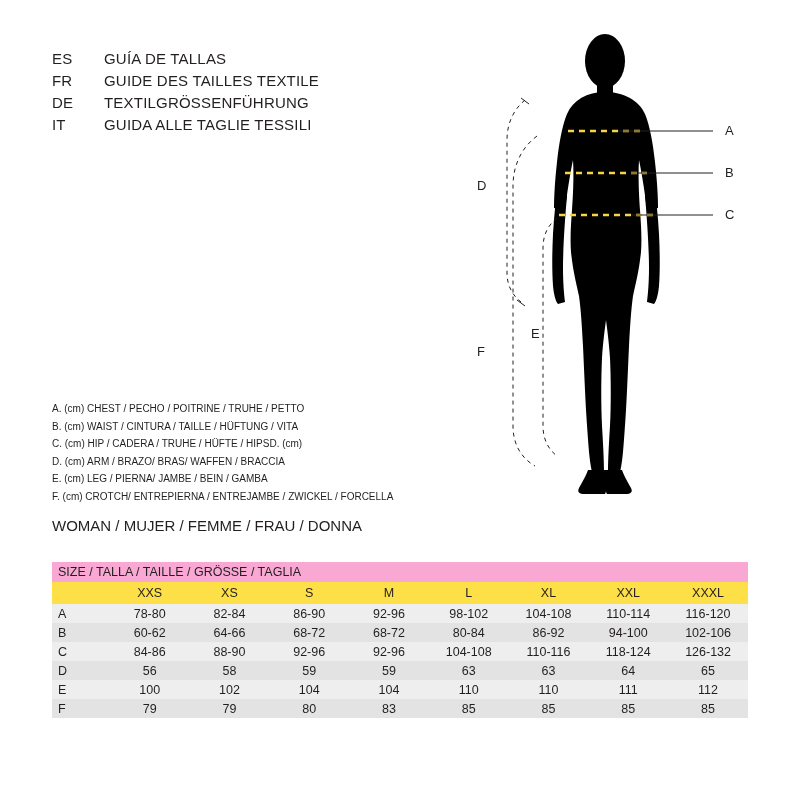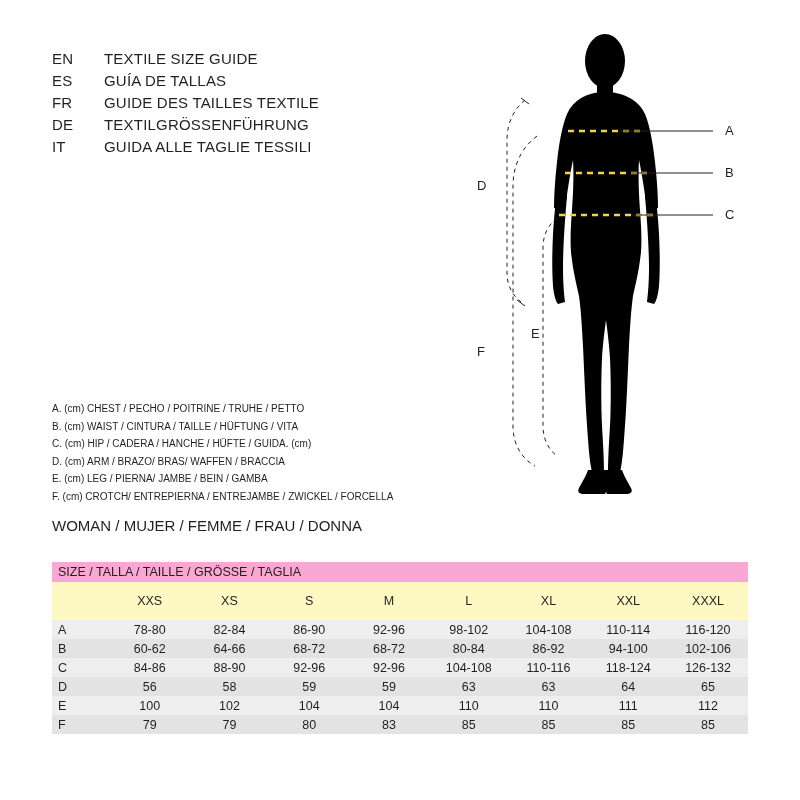--- a/index.html
+++ b/index.html
@@ -87,22 +87,22 @@
   table.size-table tr.header-row td {
     background: #f9a8d4;
     height: 20px;
     text-align: left;
     font-size: 12.5px;
   }
   table.size-table tr.header-row td.hdr-label {
     padding-left: 6px;
   }
   table.size-table tr.cols-row td {
-    background: #fef9c3;
-    height: 38px;
+    background: #fde047;
+    height: 22px;
   }
   table.size-table tr.data-row td {
     background: #eeeeee;
   }
   table.size-table tr.data-row.alt td {
     background: #e3e3e3;
   }
   table.size-table td.rowlabel {
     text-align: left;
     padding-left: 6px;
@@ -128,24 +128,20 @@
     font-size: 13px;
     color: #231f20;
   }
 </style>
 </head>
 <body>
 
 <div class="page">
 
   <div class="titles">
-    <div class="title-row">
-      <span class="title-lang">EN</span>
-      <span class="title-text">TEXTILE SIZE GUIDE</span>
-    </div>
     <div class="title-row">
       <span class="title-lang">ES</span>
       <span class="title-text">GUÍA DE TALLAS</span>
     </div>
     <div class="title-row">
       <span class="title-lang">FR</span>
       <span class="title-text">GUIDE DES TAILLES TEXTILE</span>
     </div>
     <div class="title-row">
       <span class="title-lang">DE</span>
@@ -253,21 +249,21 @@
     <span class="marklabel" style="left:270px; top:137px;">B</span>
     <span class="marklabel" style="left:270px; top:179px;">C</span>
     <span class="marklabel" style="left:22px; top:150px;">D</span>
     <span class="marklabel" style="left:76px; top:298px;">E</span>
     <span class="marklabel" style="left:22px; top:316px;">F</span>
   </div>
 
   <div class="legend">
     <div class="legend-row">A. (cm) CHEST / PECHO / POITRINE / TRUHE / PETTO</div>
     <div class="legend-row">B. (cm) WAIST / CINTURA / TAILLE / HÜFTUNG / VITA</div>
-    <div class="legend-row">C. (cm) HIP / CADERA / HANCHE / HÜFTE / GUIDA. (cm)</div>
+    <div class="legend-row">C. (cm) HIP / CADERA / TRUHE / HÜFTE / HIPSD. (cm)</div>
     <div class="legend-row">D. (cm) ARM / BRAZO/ BRAS/ WAFFEN / BRACCIA</div>
     <div class="legend-row">E. (cm) LEG / PIERNA/ JAMBE / BEIN / GAMBA</div>
     <div class="legend-row">F. (cm) CROTCH/ ENTREPIERNA / ENTREJAMBE / ZWICKEL / FORCELLA</div>
     <div class="legend-gap"></div>
     <div class="legend-woman">WOMAN / MUJER / FEMME / FRAU / DONNA</div>
   </div>
 
   <div class="table-wrap">
     <table class="size-table">
       <tbody>

